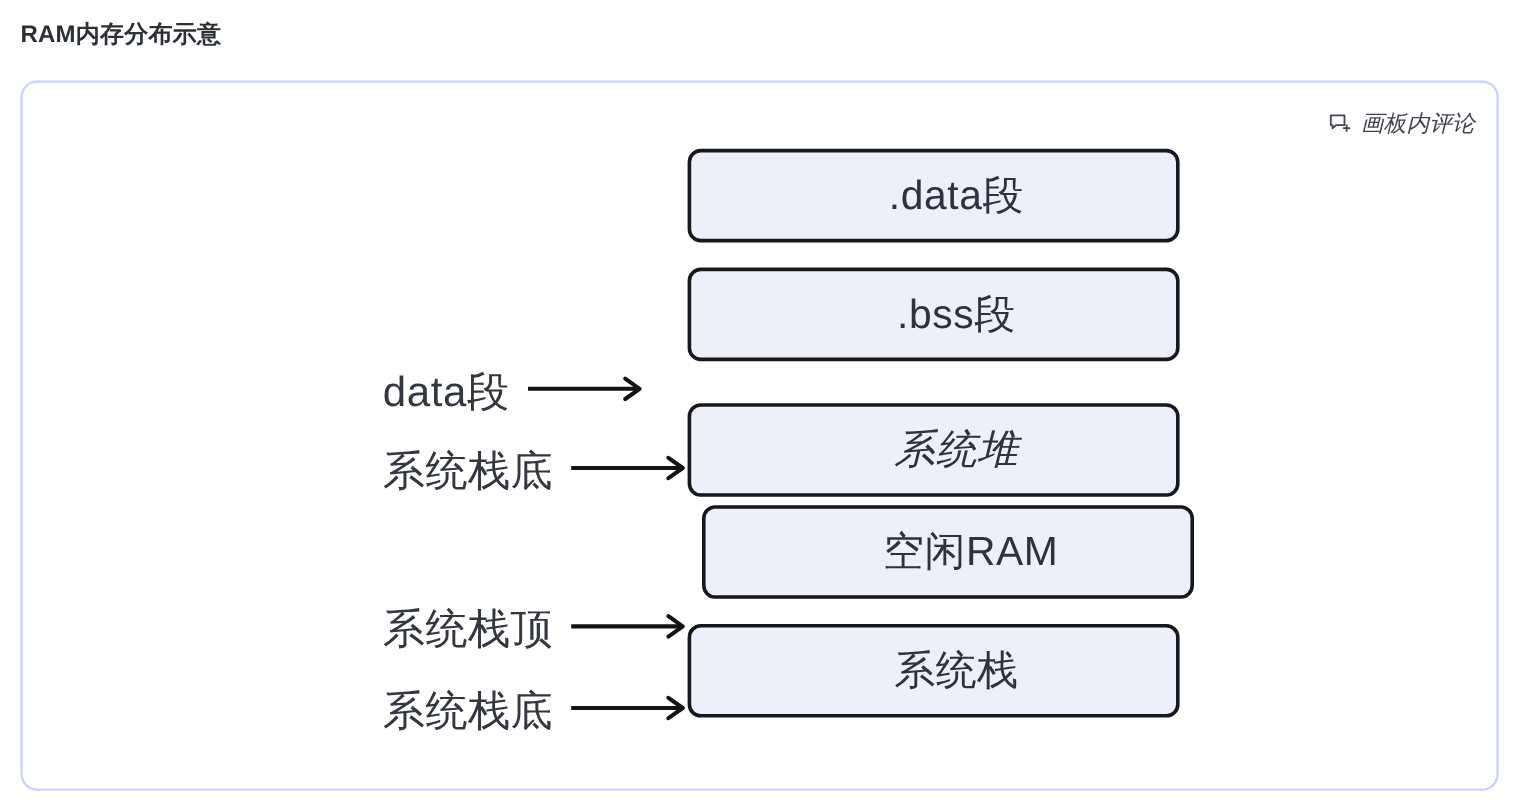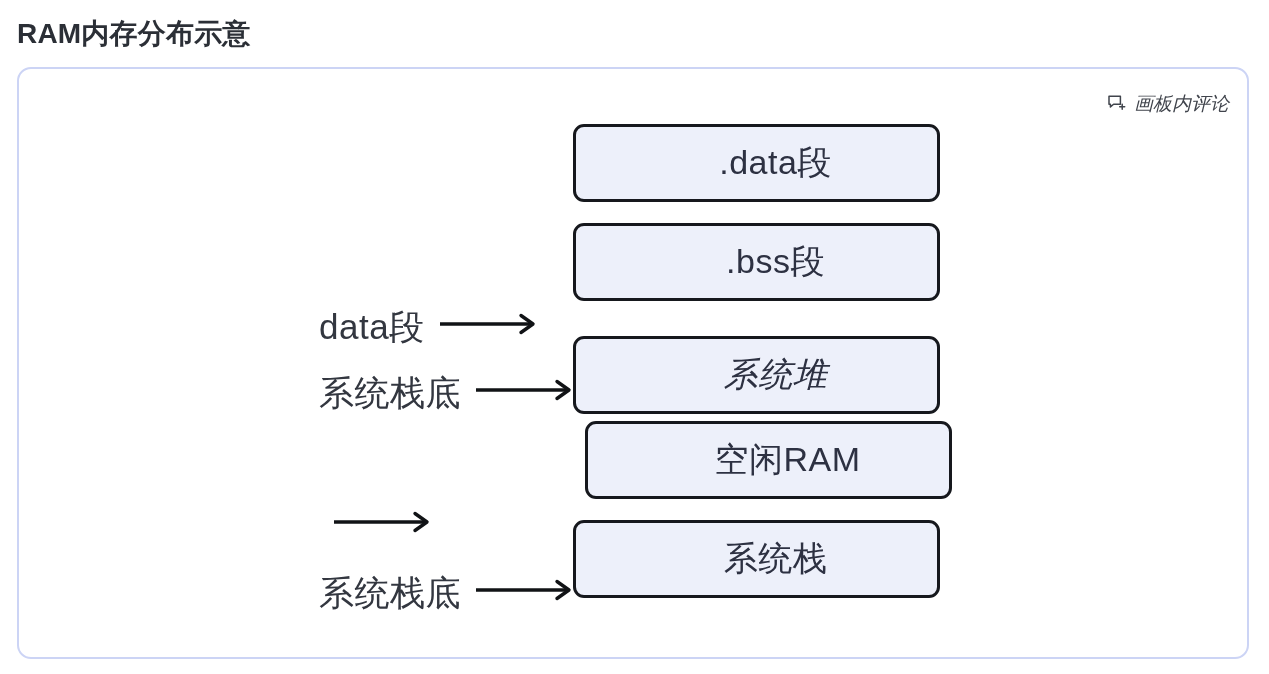--- a/index.html
+++ b/index.html
@@ -12,21 +12,21 @@
     height: 674px;
     position: relative;
     font-family: "Liberation Sans", "DejaVu Sans", sans-serif;
     overflow: hidden;
   }
 
   #page-title {
     position: absolute;
     left: 17px;
     top: 15px;
-    font-size: 28px;
+    font-size: 20px;
     font-weight: bold;
     color: #2b2f36;
     letter-spacing: 0.2px;
     white-space: nowrap;
   }
 
   #canvas-card {
     position: absolute;
     left: 17px;
     top: 67px;
@@ -58,21 +58,21 @@
     height: 20px;
     align-items: center;
     justify-content: center;
   }
   #comment-button .cm-label { white-space: nowrap; }
 
   
   .mem-block {
     position: absolute;
     left: 554px;
-    width: 367px;
+    width: 410px;
     height: 78px;
     box-sizing: border-box;
     border: 3px solid #16181d;
     border-radius: 11px;
     background: #edf0fa;
     display: flex;
     align-items: center;
     justify-content: center;
     color: #2d3142;
     font-size: 34px;
@@ -156,20 +156,21 @@
     <span class="ptr-label">系统栈底</span>
     <span class="ptr-arrow">
       <svg width="100" height="26" viewBox="0 0 100 26" fill="none">
         <path d="M1 13H92" stroke="#111316" stroke-width="3.4" stroke-linecap="butt"></path>
         <path d="M82 4.5L94 13L82 21.5" stroke="#111316" stroke-width="3.4" stroke-linecap="round" stroke-linejoin="round" fill="none"></path>
       </svg>
     </span>
   </div>
 
   <div class="pointer p-stack-top">
+    <span class="ptr-label">系统栈顶</span>
     <span class="ptr-arrow">
       <svg width="100" height="26" viewBox="0 0 100 26" fill="none">
         <path d="M1 13H92" stroke="#111316" stroke-width="3.4" stroke-linecap="butt"></path>
         <path d="M82 4.5L94 13L82 21.5" stroke="#111316" stroke-width="3.4" stroke-linecap="round" stroke-linejoin="round" fill="none"></path>
       </svg>
     </span>
   </div>
 
   <div class="pointer p-stack-bottom">
     <span class="ptr-label">系统栈底</span>

